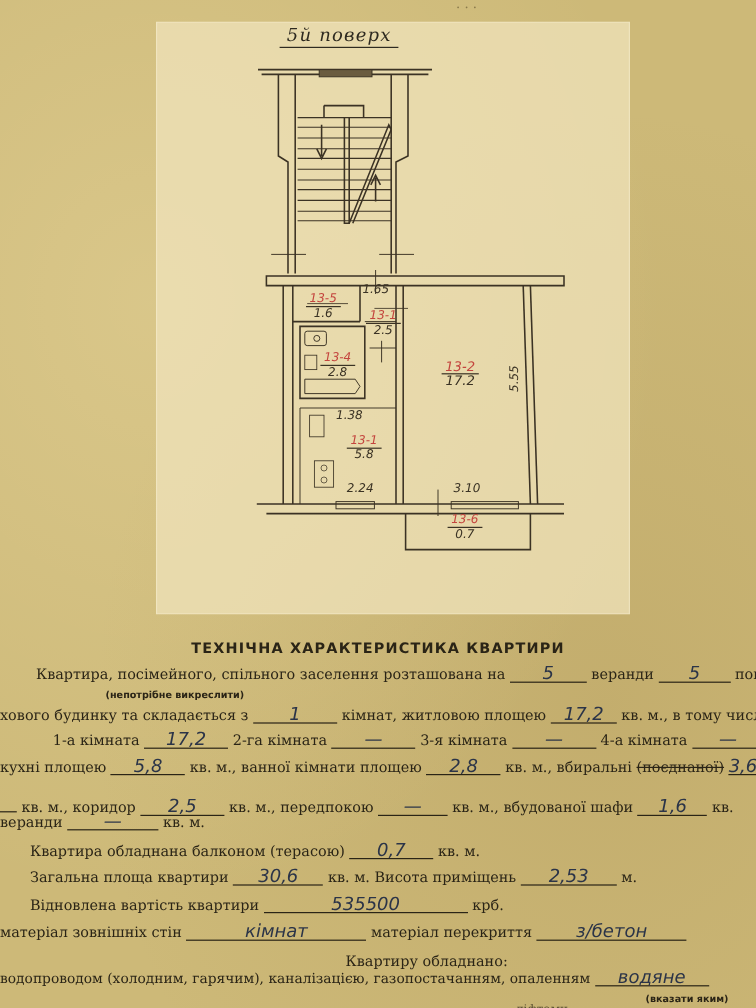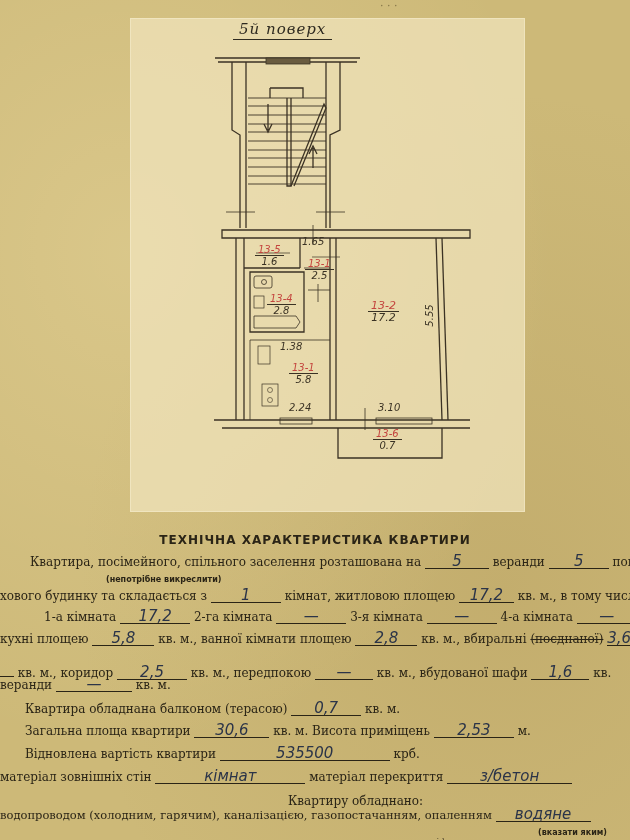--- a/index.html
+++ b/index.html
@@ -154,21 +154,21 @@
 
 <div class="form-title">ТЕХНІЧНА ХАРАКТЕРИСТИКА КВАРТИРИ</div>
 
 <div class="line" style="top:553px;left:30px;">
   <span>Квартира, посімейного, спільного заселення розташована на</span>
   <span class="fill" style="width:64px;">5</span>
   <span>веранди</span>
   <span class="fill" style="width:60px;">5</span>
   <span>повер</span>
 </div>
-<div class="small-note" style="left:58px;top:575px;padding-left:48px;">(непотрібне викреслити)</div>
+<div class="small-note" style="left:40px;top:575px;padding-left:48px;">(непотрібне викреслити)</div>
 
 <div class="line" style="top:587px;left:0;">
   <span>хового будинку та складається з</span>
   <span class="fill" style="width:70px;">1</span>
   <span>кімнат, житловою площею</span>
   <span class="fill" style="width:55px;">17,2</span>
   <span>кв. м., в тому числ</span>
 </div>
 
 <div class="line" style="top:608px;left:0;margin-left:44px;">

